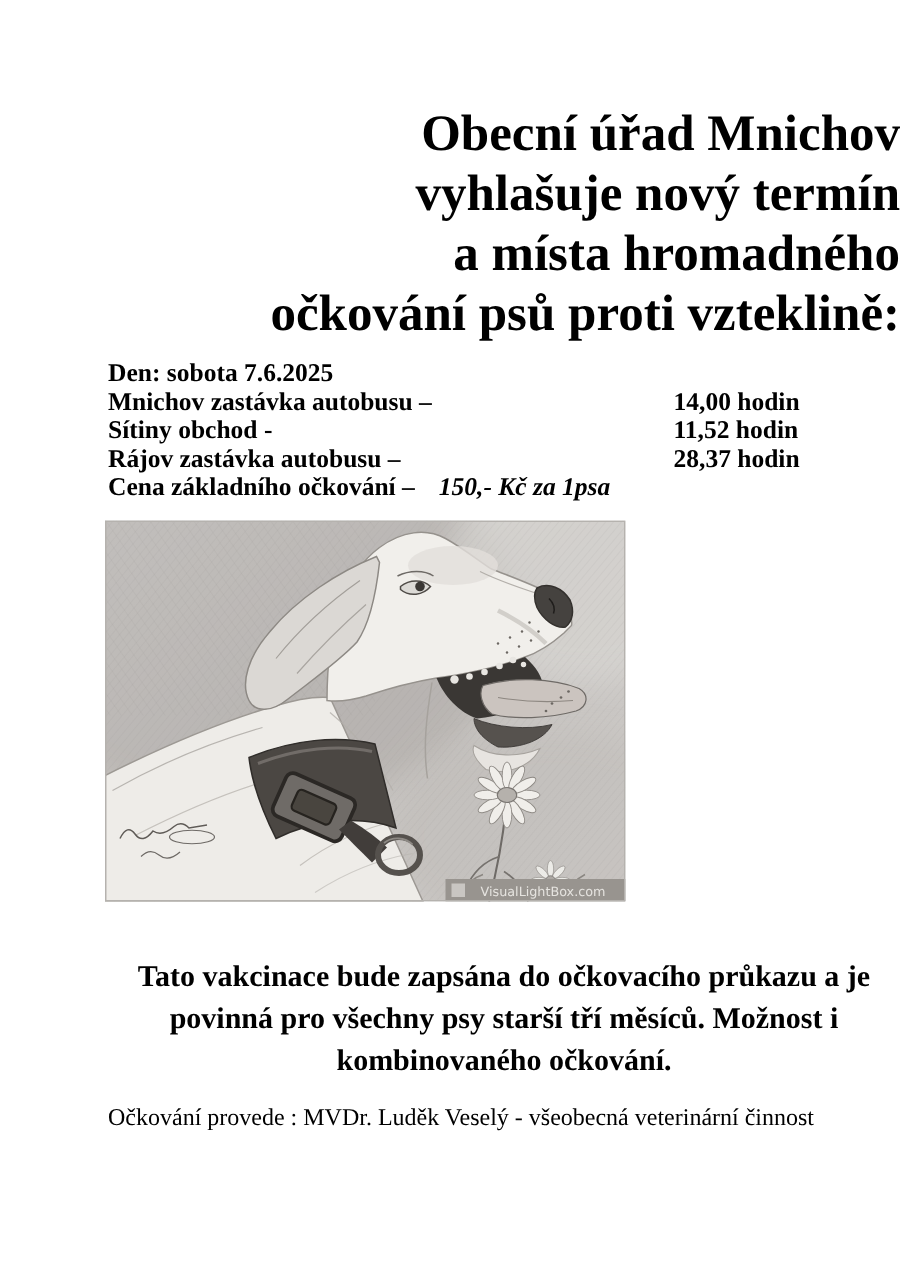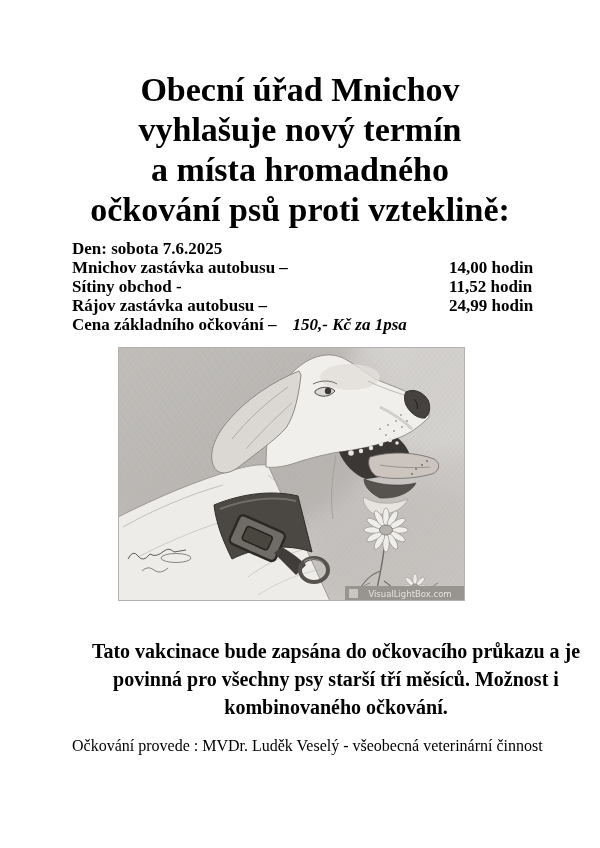--- a/index.html
+++ b/index.html
@@ -8,38 +8,38 @@
     position: relative;
     width: 600px;
     height: 848px;
     background: #ffffff;
     color: #000000;
     font-family: "Liberation Serif", "DejaVu Serif", serif;
     overflow: hidden;
   }
   .title {
     padding-top: 70px;
-    text-align: center;
+    text-align: right;
     font-weight: bold;
     font-size: 34px;
     line-height: 40px;
     letter-spacing: 0px;
   }
   .schedule {
     margin: 9px 0 0 72px;
     width: 460px;
     font-weight: bold;
     font-size: 17px;
     line-height: 19px;
   }
   .s-row { position: relative; white-space: nowrap; }
   .s-row .time { position: absolute; left: 377px; top: 0; }
   .price-value { margin-left: 16px; font-style: italic; }
   .figure {
-    margin: 13px 0 0 98px;
+    margin: 13px 0 0 50px;
     width: 307px;
     height: 254px;
     line-height: 0;
     padding-left: 20px;
   }
   .bodypar {
     margin: 36px 0 0 72px;
     font-weight: bold;
     font-size: 20px;
     line-height: 28px;
@@ -69,21 +69,21 @@
     <div class="s-row">
       <span>Mnichov zastávka autobusu –</span>
       <span class="time">14,00 hodin</span>
     </div>
     <div class="s-row">
       <span>Sítiny obchod -</span>
       <span class="time">11,52 hodin</span>
     </div>
     <div class="s-row">
       <span>Rájov zastávka autobusu –</span>
-      <span class="time">24,99 hodin</span>
+      <span class="time">28,37 hodin</span>
     </div>
     <div class="s-row">
       <span>Cena základního očkování –</span><span class="price-value">150,- Kč za 1psa</span>
     </div>
   </div>
 
   <div class="figure">
     <svg width="347" height="254" viewBox="0 0 347 254" xmlns="http://www.w3.org/2000/svg" role="img">
       <defs>
         <linearGradient id="bgG" x1="0" y1="0" x2="1" y2="1">

